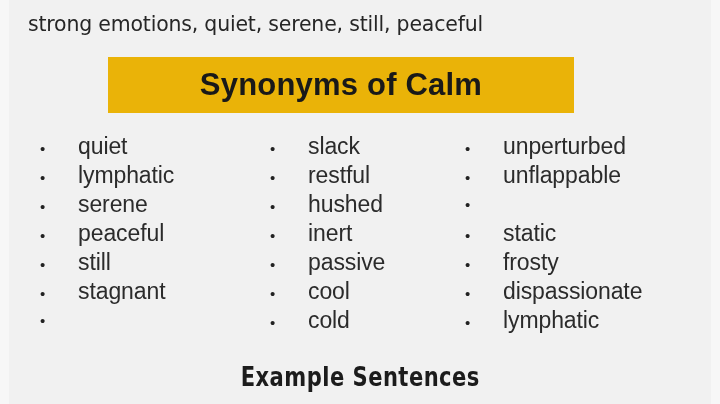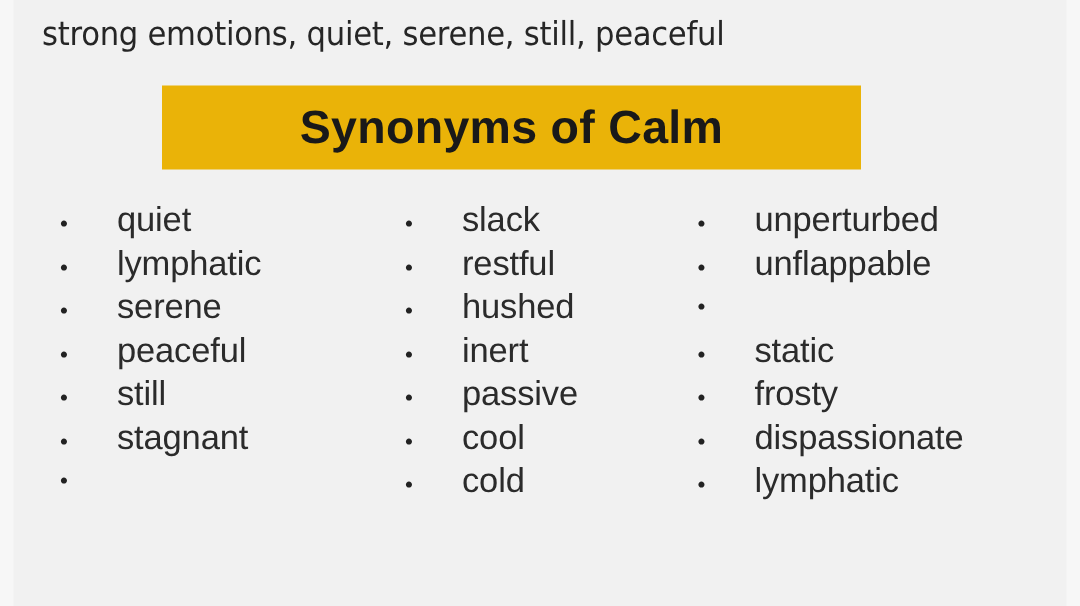--- a/index.html
+++ b/index.html
@@ -228,14 +228,17 @@
         <span class="syn-label">dispassionate</span>
       </div>
       <div class="syn-item">
         <span class="syn-bullet">•</span>
         <span class="syn-label">lymphatic</span>
       </div>
     </div>
 
   </div>
 
+  <div class="footer">
+    <div class="footer-text">Example Sentences</div>
+  </div>
 
 </div>
 
 </body></html>

